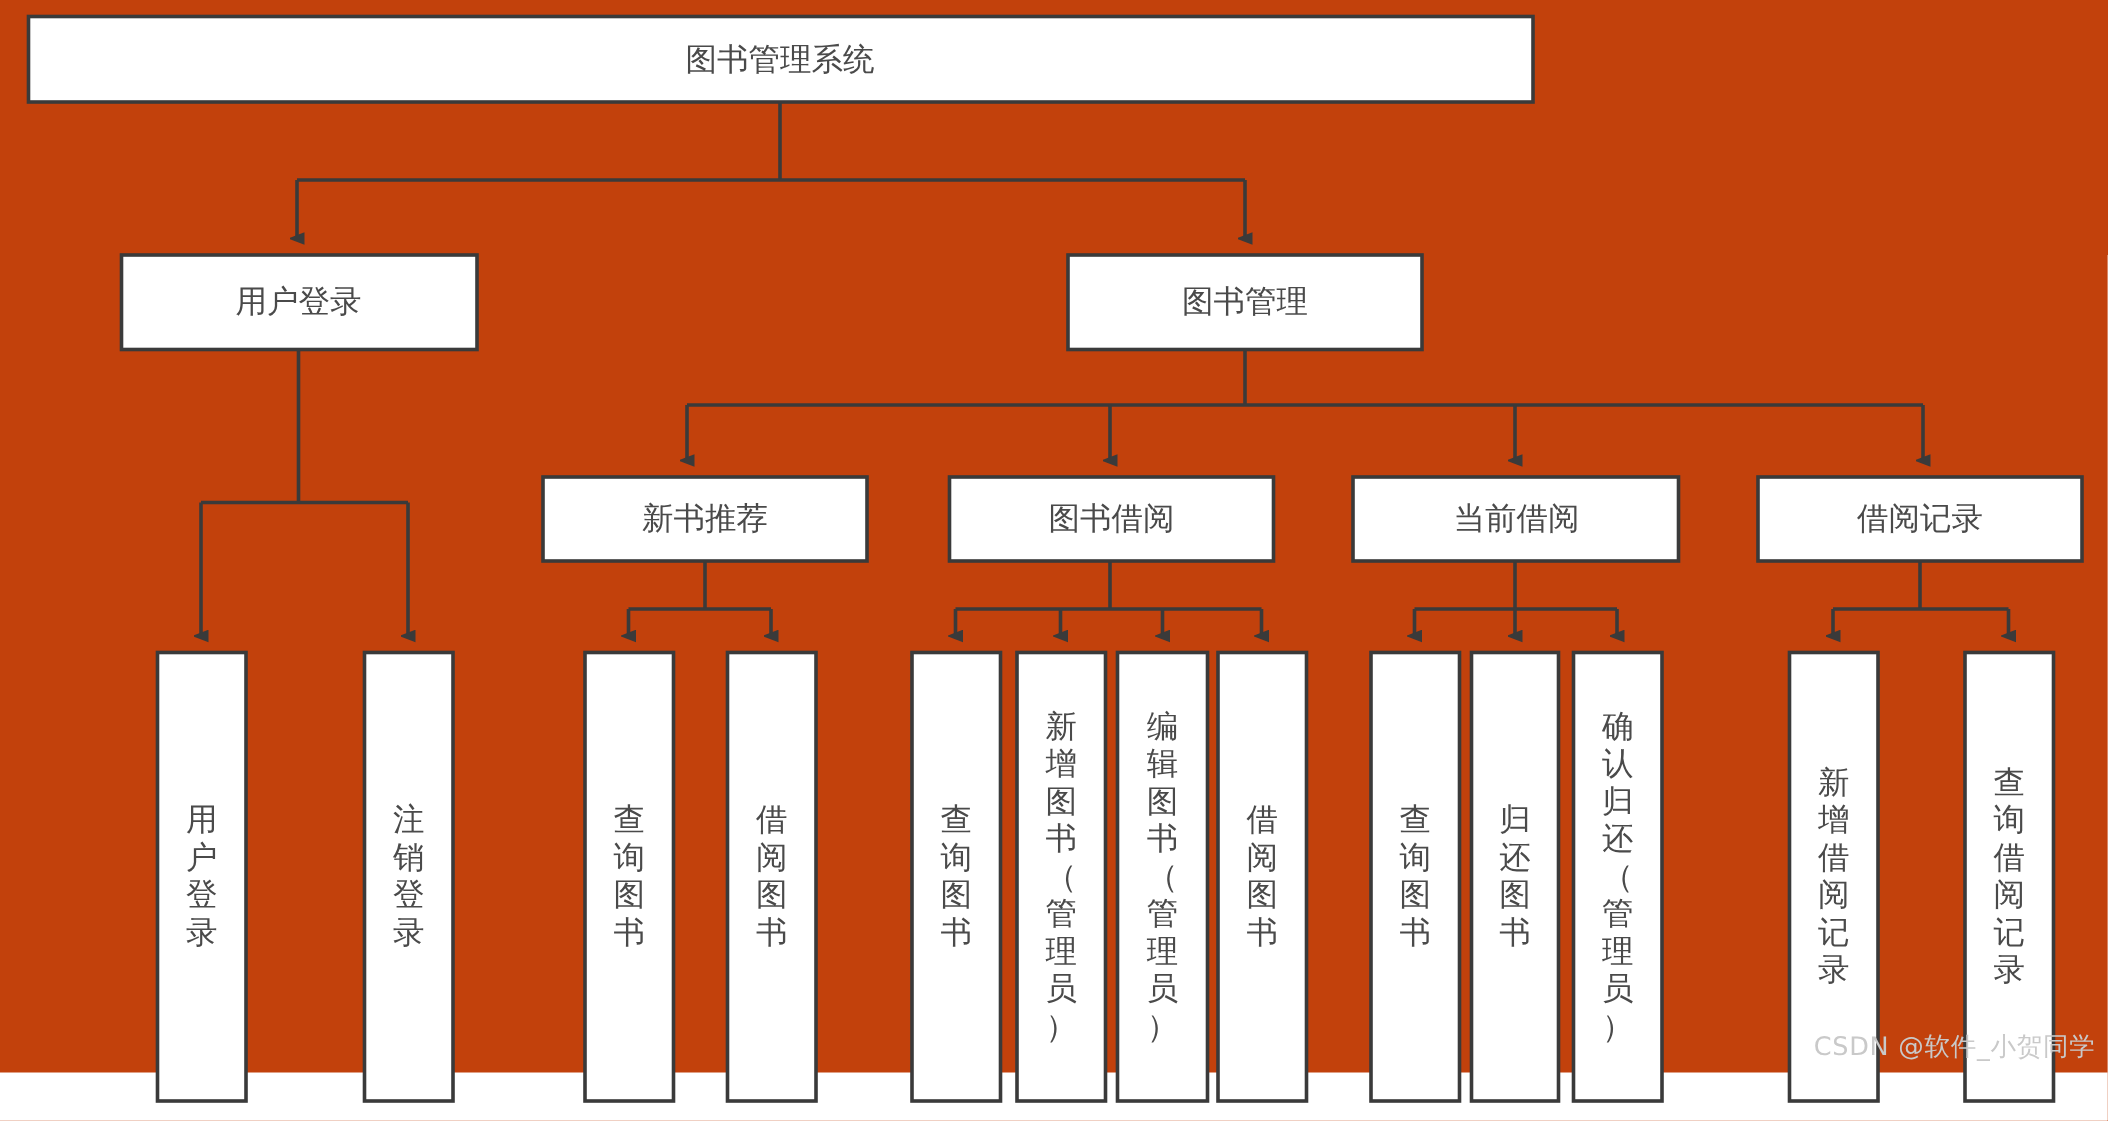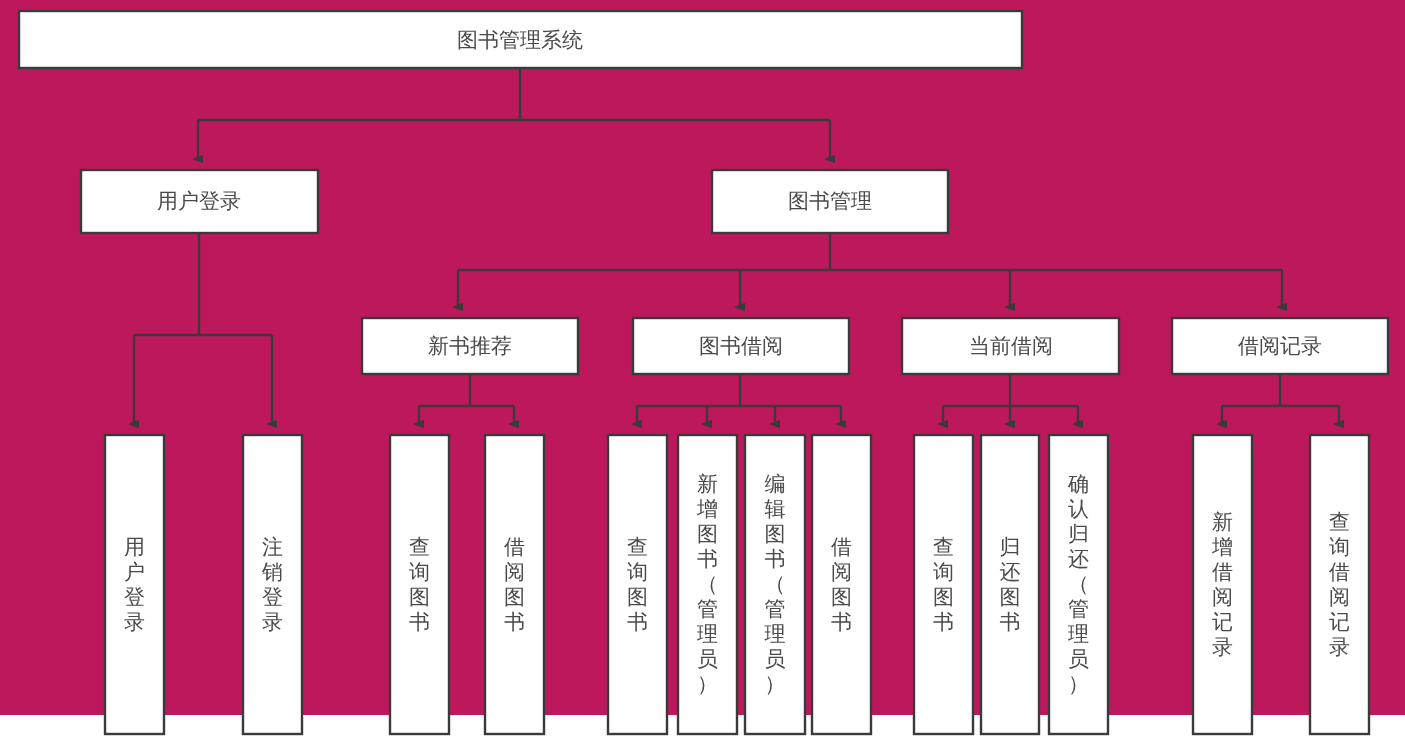--- a/index.html
+++ b/index.html
@@ -10,21 +10,21 @@
   body {
     width: 1405px;
     height: 747px;
     font-family: "DejaVu Sans", "Liberation Sans", sans-serif;
     overflow: hidden;
   }
   #diagram-root {
     position: relative;
     width: 1405px;
     height: 715px;
-    background: #be185d;
+    background: #c2410c;
   }
   svg.flow {
     position: absolute;
     left: 0;
     top: 0;
     width: 1405px;
     height: 747px;
   }
   .node-rect {
     fill: #ffffff;
@@ -198,13 +198,14 @@
           <rect class="node-rect" x="1193" y="435" width="59" height="299"></rect>
           <text class="node-label-v" x="1222.5"><tspan x="1222.5" y="528.5">新</tspan><tspan x="1222.5" y="553.5">增</tspan><tspan x="1222.5" y="578.5">借</tspan><tspan x="1222.5" y="603.5">阅</tspan><tspan x="1222.5" y="628.5">记</tspan><tspan x="1222.5" y="653.5">录</tspan></text>
         </g>
         <g>
           <rect class="node-rect" x="1310" y="435" width="59" height="299"></rect>
           <text class="node-label-v" x="1339.5"><tspan x="1339.5" y="528.5">查</tspan><tspan x="1339.5" y="553.5">询</tspan><tspan x="1339.5" y="578.5">借</tspan><tspan x="1339.5" y="603.5">阅</tspan><tspan x="1339.5" y="628.5">记</tspan><tspan x="1339.5" y="653.5">录</tspan></text>
         </g>
       </g>
   </svg>
 
+  <div class="watermark">CSDN @软件_小贺同学</div>
 </div>
 
 </body></html>

